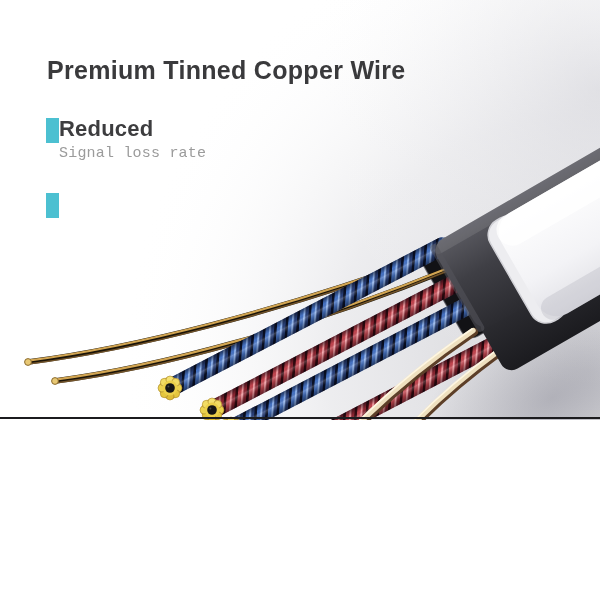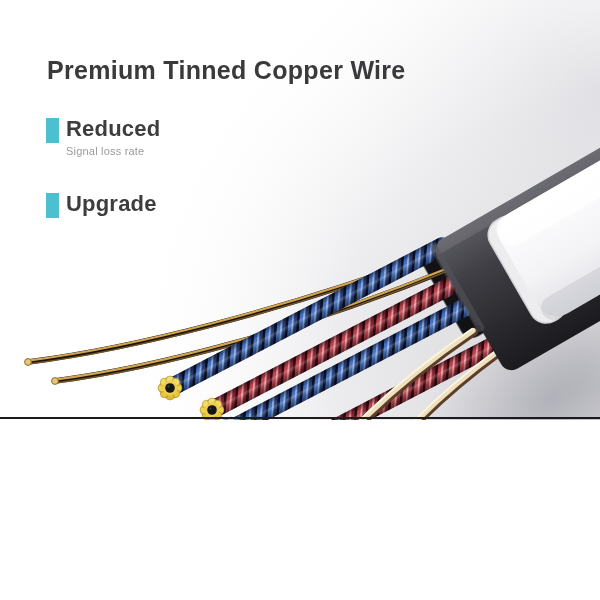--- a/index.html
+++ b/index.html
@@ -18,26 +18,26 @@
     position:absolute;left:47px;top:56px;margin:0;
     font-size:25px;font-weight:700;color:var(--heading);letter-spacing:.3px;
   }
   .feature{position:absolute;left:46px;display:flex;align-items:flex-start;}
   .feature.f1{top:116px;}
   .feature.f2{top:191px;}
   .bullet{
     display:block;width:13px;height:25px;background:var(--accent);
     margin-top:2px;flex:0 0 13px;
   }
-  .feature-text{margin-left:7px;}
+  .feature-text{}
   .feature-label{
     font-size:22px;font-weight:700;color:#3d3d3f;line-height:1.15;letter-spacing:.2px;
   }
   .feature-desc{
-    font-size:11px;color:var(--subtext);margin-top:4px;letter-spacing:.2px;
+    font-size:15px;color:var(--subtext);margin-top:4px;letter-spacing:.2px;font-family:Liberation Mono, monospace;
   }
   .bottom-border{
     position:absolute;left:0;bottom:1px;width:100%;height:2px;background:#1b1b1e;
   }
 </style>
 </head>
 <body>
 
 <div class="stage">
 
@@ -218,19 +218,18 @@
       <span class="bullet"></span>
       <div class="feature-text">
         <div class="feature-label">Reduced</div>
         <div class="feature-desc">Signal loss rate</div>
       </div>
     </div>
 
     <div class="feature f2">
       <span class="bullet"></span>
       <div class="feature-text">
-        <div class="feature-label">Upgrade</div>
       </div>
     </div>
   </div>
 
   <div class="bottom-border"></div>
 </div>
 
 </body></html>

